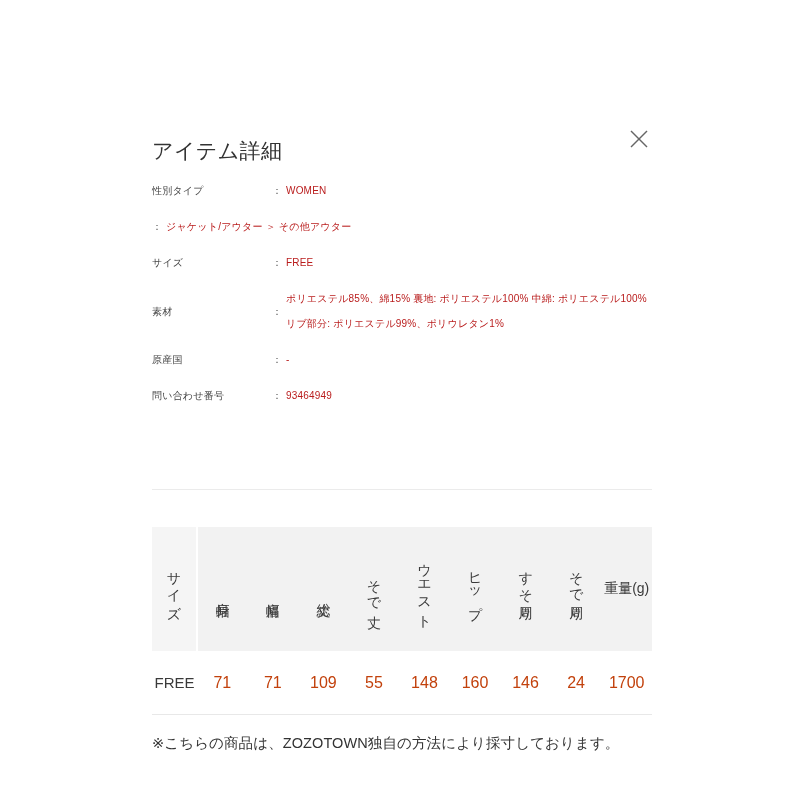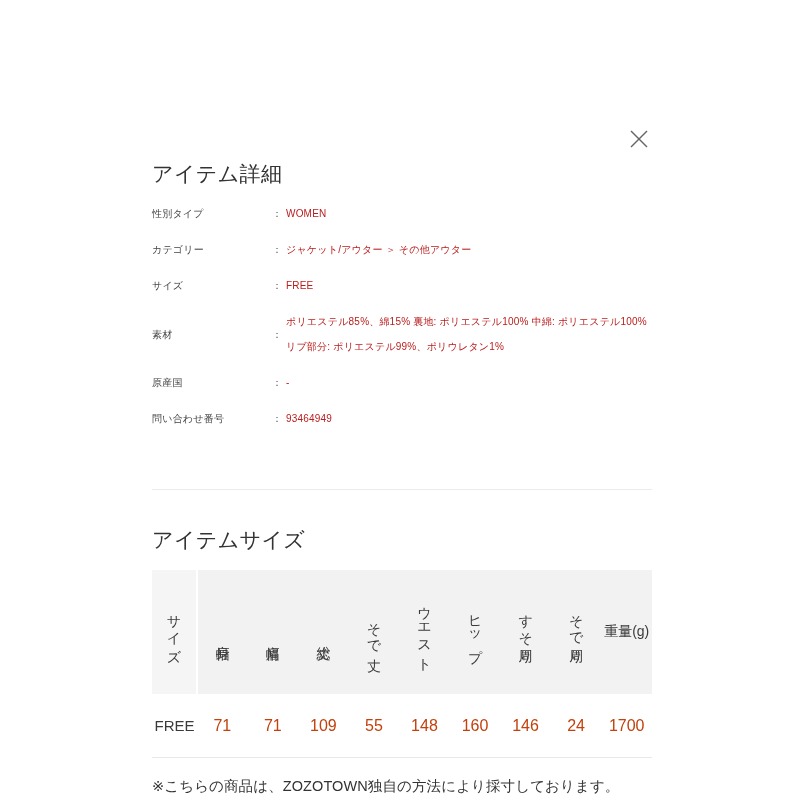--- a/index.html
+++ b/index.html
@@ -37,21 +37,21 @@
     background: transparent;
     border: 0;
     padding: 0;
   }
   .close-btn svg { display: block; }
 
   
   .content {
     position: absolute;
     left: 152px;
-    top: 161px;
+    top: 138px;
     width: 500px;
   }
 
   .section-title {
     font-size: 21px;
     line-height: 26px;
     font-weight: 400;
     color: #333333;
     letter-spacing: 0.4px;
     margin: 0 0 14px 0;
@@ -192,21 +192,20 @@
 
     <div class="detail-list">
 
       <div class="detail-row">
         <span class="detail-label">性別タイプ</span>
         <span class="detail-colon">：</span>
         <span class="detail-value">WOMEN</span>
       </div>
 
       <div class="detail-row">
-        <span class="detail-label">カテゴリー</span>
         <span class="detail-colon">：</span>
         <span class="detail-value">ジャケット/アウター ＞ その他アウター</span>
       </div>
 
       <div class="detail-row">
         <span class="detail-label">サイズ</span>
         <span class="detail-colon">：</span>
         <span class="detail-value">FREE</span>
       </div>
 
@@ -227,21 +226,20 @@
         <span class="detail-colon">：</span>
         <span class="detail-value">93464949</span>
       </div>
 
     </div>
   </div>
 
   <div class="divider"></div>
 
   <div class="size-section">
-    <h2 class="size-title">アイテムサイズ</h2>
 
     <table class="size-table">
       <thead>
         <tr>
           <th class="col-size"><span class="vtext">サイズ</span></th>
           <th><span class="vtext">身幅</span></th>
           <th><span class="vtext">肩幅</span></th>
           <th><span class="vtext">総丈</span></th>
           <th><span class="vtext">そで丈</span></th>
           <th><span class="vtext">ウエスト</span></th>

